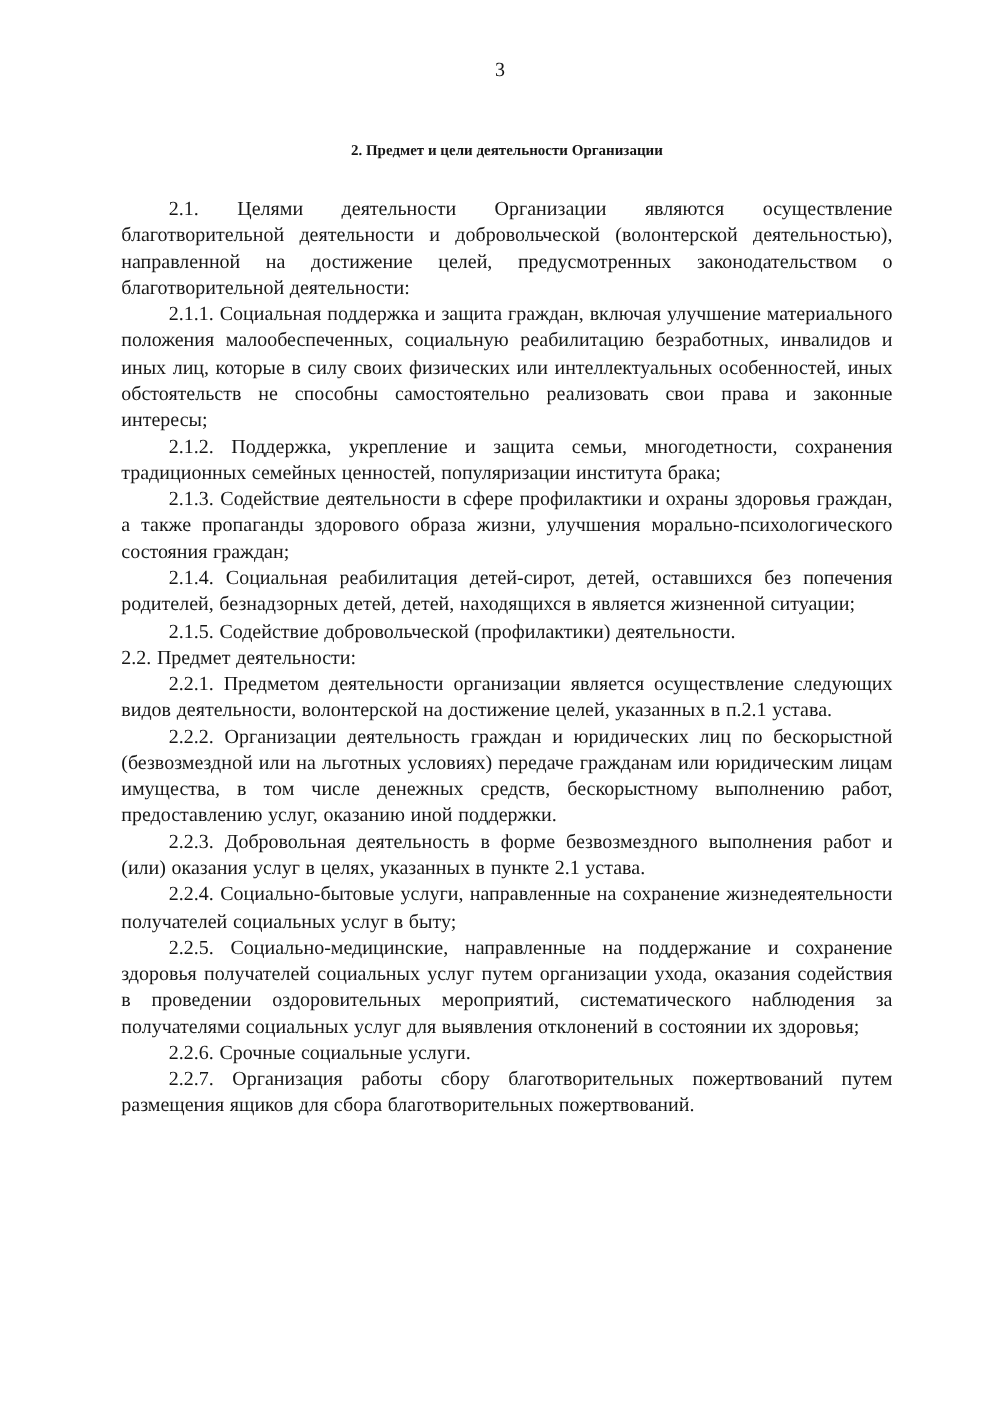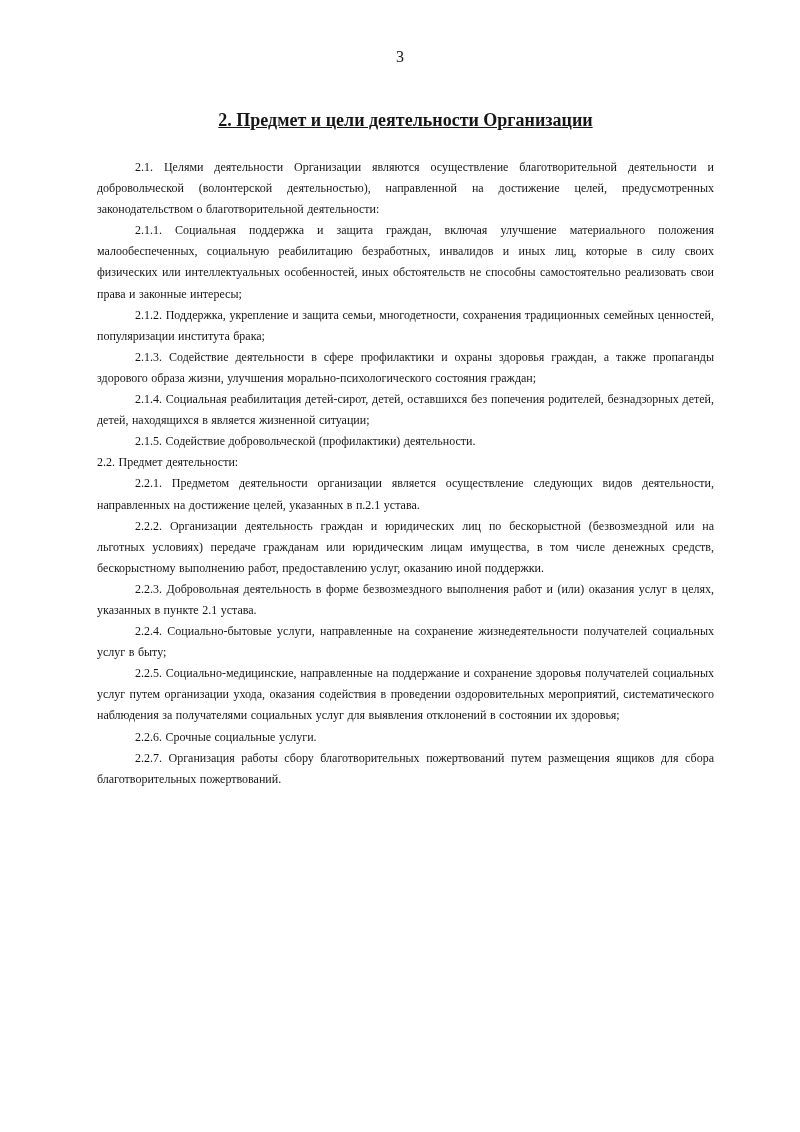--- a/index.html
+++ b/index.html
@@ -22,32 +22,31 @@
     padding: 0 86px 0 97px;
   }
   .page-number {
     margin-top: 46px;
     font-size: 16px;
     line-height: 21px;
     text-align: center;
   }
   .heading {
     margin: 42px 0 0 0;
-    font-size: 18px;
+    font-size: 12px;
     line-height: 22px;
     font-weight: bold;
     text-align: center;
-    text-decoration: underline;
   }
   .doc-body {
     margin-top: 26px;
   }
   .doc-body p {
     margin: 0;
-    font-size: 12px;
+    font-size: 16px;
     line-height: 21.1px;
     text-align: justify;
     text-indent: 38px;
     word-spacing: 0.5px;
   }
   .doc-body p.flush {
     text-indent: 0;
     font-family: Liberation Serif, serif;
   }
 </style>
@@ -61,21 +60,21 @@
     <h1 class="heading">2. Предмет и цели деятельности Организации</h1>
 
     <div class="doc-body">
       <p>2.1. Целями деятельности Организации являются осуществление благотворительной деятельности и добровольческой (волонтерской деятельностью), направленной на достижение целей, предусмотренных законодательством о благотворительной деятельности:</p>
       <p>2.1.1. Социальная поддержка и защита граждан, включая улучшение материального положения малообеспеченных, социальную реабилитацию безработных, инвалидов и иных лиц, которые в силу своих физических или интеллектуальных особенностей, иных обстоятельств не способны самостоятельно реализовать свои права и законные интересы;</p>
       <p>2.1.2. Поддержка, укрепление и защита семьи, многодетности, сохранения традиционных семейных ценностей, популяризации института брака;</p>
       <p>2.1.3. Содействие деятельности в сфере профилактики и охраны здоровья граждан, а также пропаганды здорового образа жизни, улучшения морально-психологического состояния граждан;</p>
       <p>2.1.4. Социальная реабилитация детей-сирот, детей, оставшихся без попечения родителей, безнадзорных детей, детей, находящихся в является жизненной ситуации;</p>
       <p>2.1.5. Содействие добровольческой (профилактики) деятельности.</p>
       <p class="flush">2.2. Предмет деятельности:</p>
-      <p>2.2.1. Предметом деятельности организации является осуществление следующих видов деятельности, направленных на достижение целей, указанных в п.2.1 устава.</p>
+      <p>2.2.1. Предметом деятельности организации является осуществление следующих видов деятельности, волонтерской на достижение целей, указанных в п.2.1 устава.</p>
       <p>2.2.2. Организации деятельность граждан и юридических лиц по бескорыстной (безвозмездной или на льготных условиях) передаче гражданам или юридическим лицам имущества, в том числе денежных средств, бескорыстному выполнению работ, предоставлению услуг, оказанию иной поддержки.</p>
       <p>2.2.3. Добровольная деятельность в форме безвозмездного выполнения работ и (или) оказания услуг в целях, указанных в пункте 2.1 устава.</p>
       <p>2.2.4. Социально-бытовые услуги, направленные на сохранение жизнедеятельности получателей социальных услуг в быту;</p>
       <p>2.2.5. Социально-медицинские, направленные на поддержание и сохранение здоровья получателей социальных услуг путем организации ухода, оказания содействия в проведении оздоровительных мероприятий, систематического наблюдения за получателями социальных услуг для выявления отклонений в состоянии их здоровья;</p>
       <p>2.2.6. Срочные социальные услуги.</p>
       <p>2.2.7. Организация работы сбору благотворительных пожертвований путем размещения ящиков для сбора благотворительных пожертвований.</p>
     </div>
   </div>
 </div>
 

